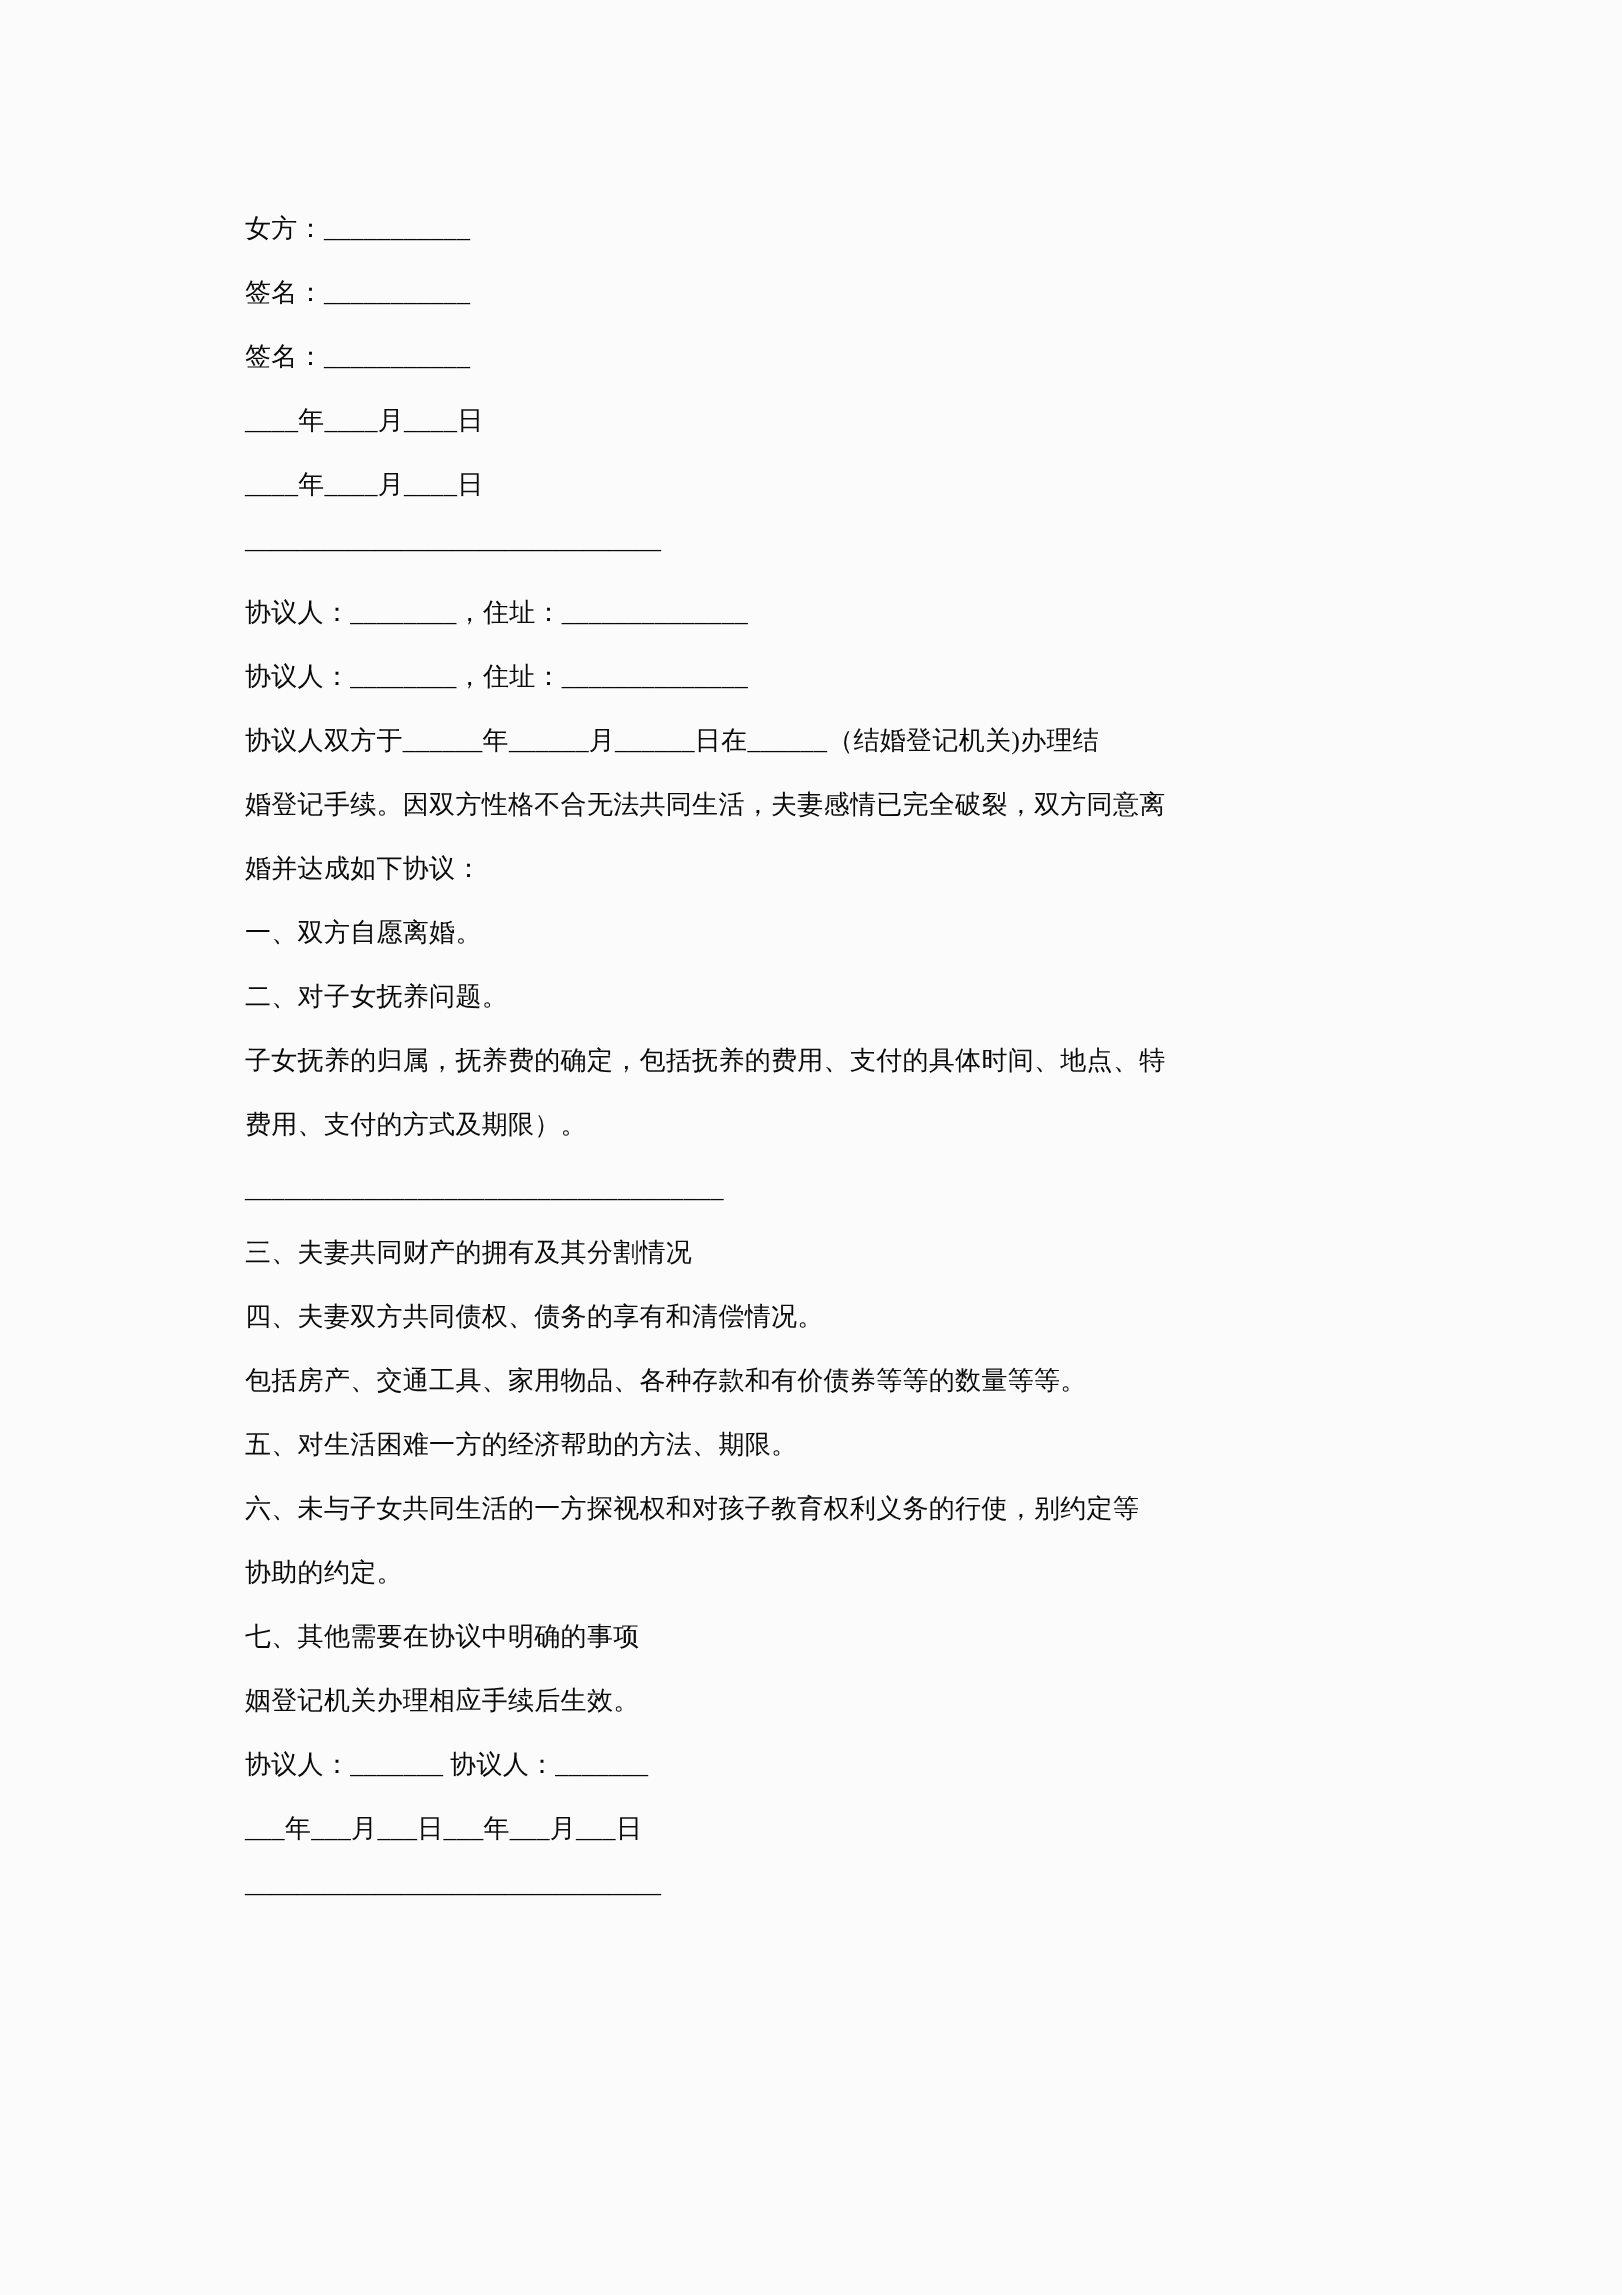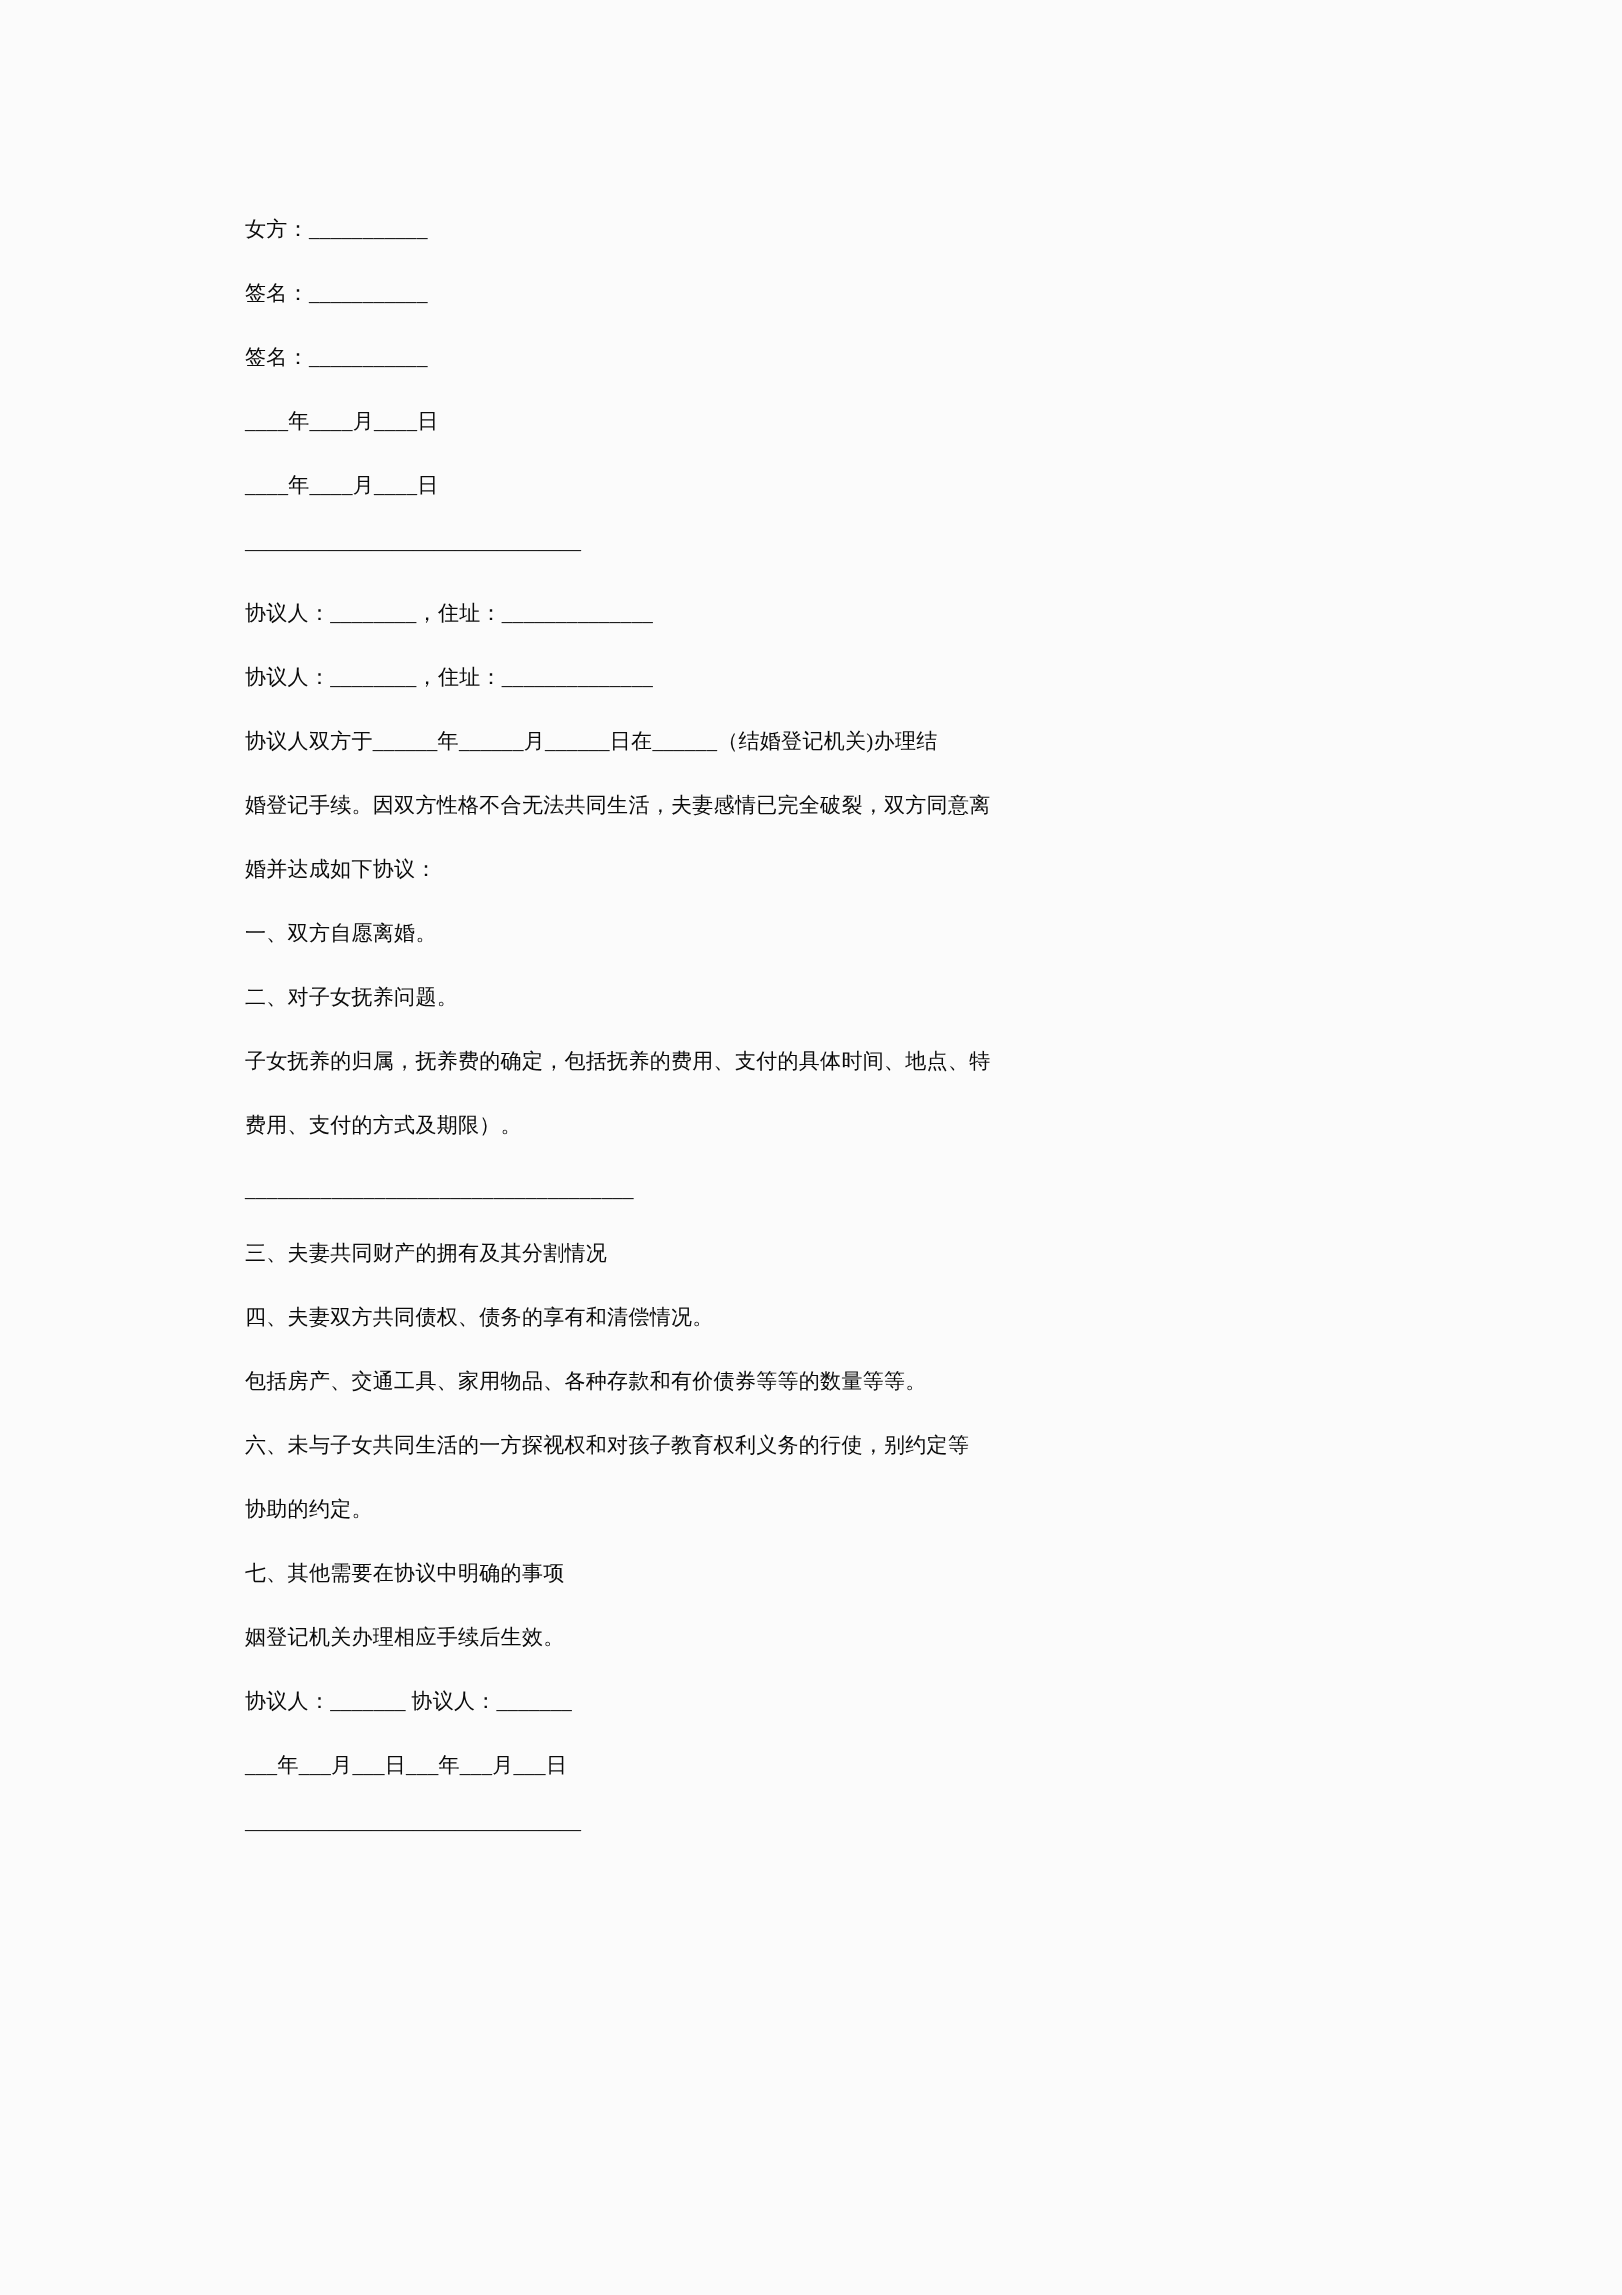--- a/index.html
+++ b/index.html
@@ -24,21 +24,21 @@
   .content {
     position: absolute;
     left: 245px;
     top: 197px;
     width: 1171px;
   }
   .line {
     margin: 0;
     padding: 0;
     font-family: "Liberation Serif", "DejaVu Serif", serif;
-    font-size: 21px;
+    font-size: 26px;
     line-height: 64px;
     color: #0a0a0a;
     white-space: pre;
     letter-spacing: 0.3px;
   }
   .separator {
     letter-spacing: 0;
   }
 </style>
 </head>
@@ -58,20 +58,21 @@
     <p class="line">婚登记手续。因双方性格不合无法共同生活，夫妻感情已完全破裂，双方同意离</p>
     <p class="line">婚并达成如下协议：</p>
     <p class="line">一、双方自愿离婚。</p>
     <p class="line">二、对子女抚养问题。</p>
     <p class="line">子女抚养的归属，抚养费的确定，包括抚养的费用、支付的具体时间、地点、特</p>
     <p class="line">费用、支付的方式及期限）。</p>
     <p class="line">____________________________________</p>
     <p class="line">三、夫妻共同财产的拥有及其分割情况</p>
     <p class="line">四、夫妻双方共同债权、债务的享有和清偿情况。</p>
     <p class="line">包括房产、交通工具、家用物品、各种存款和有价债券等等的数量等等。</p>
+    <p class="line">五、对生活困难一方的经济帮助的方法、期限。</p>
     <p class="line">六、未与子女共同生活的一方探视权和对孩子教育权利义务的行使，别约定等</p>
     <p class="line">协助的约定。</p>
     <p class="line">七、其他需要在协议中明确的事项</p>
     <p class="line">姻登记机关办理相应手续后生效。</p>
     <p class="line">协议人：_______ 协议人：_______</p>
     <p class="line">___年___月___日___年___月___日</p>
     <p class="line separator">————————————————</p>
   </div>
 </div>
 

